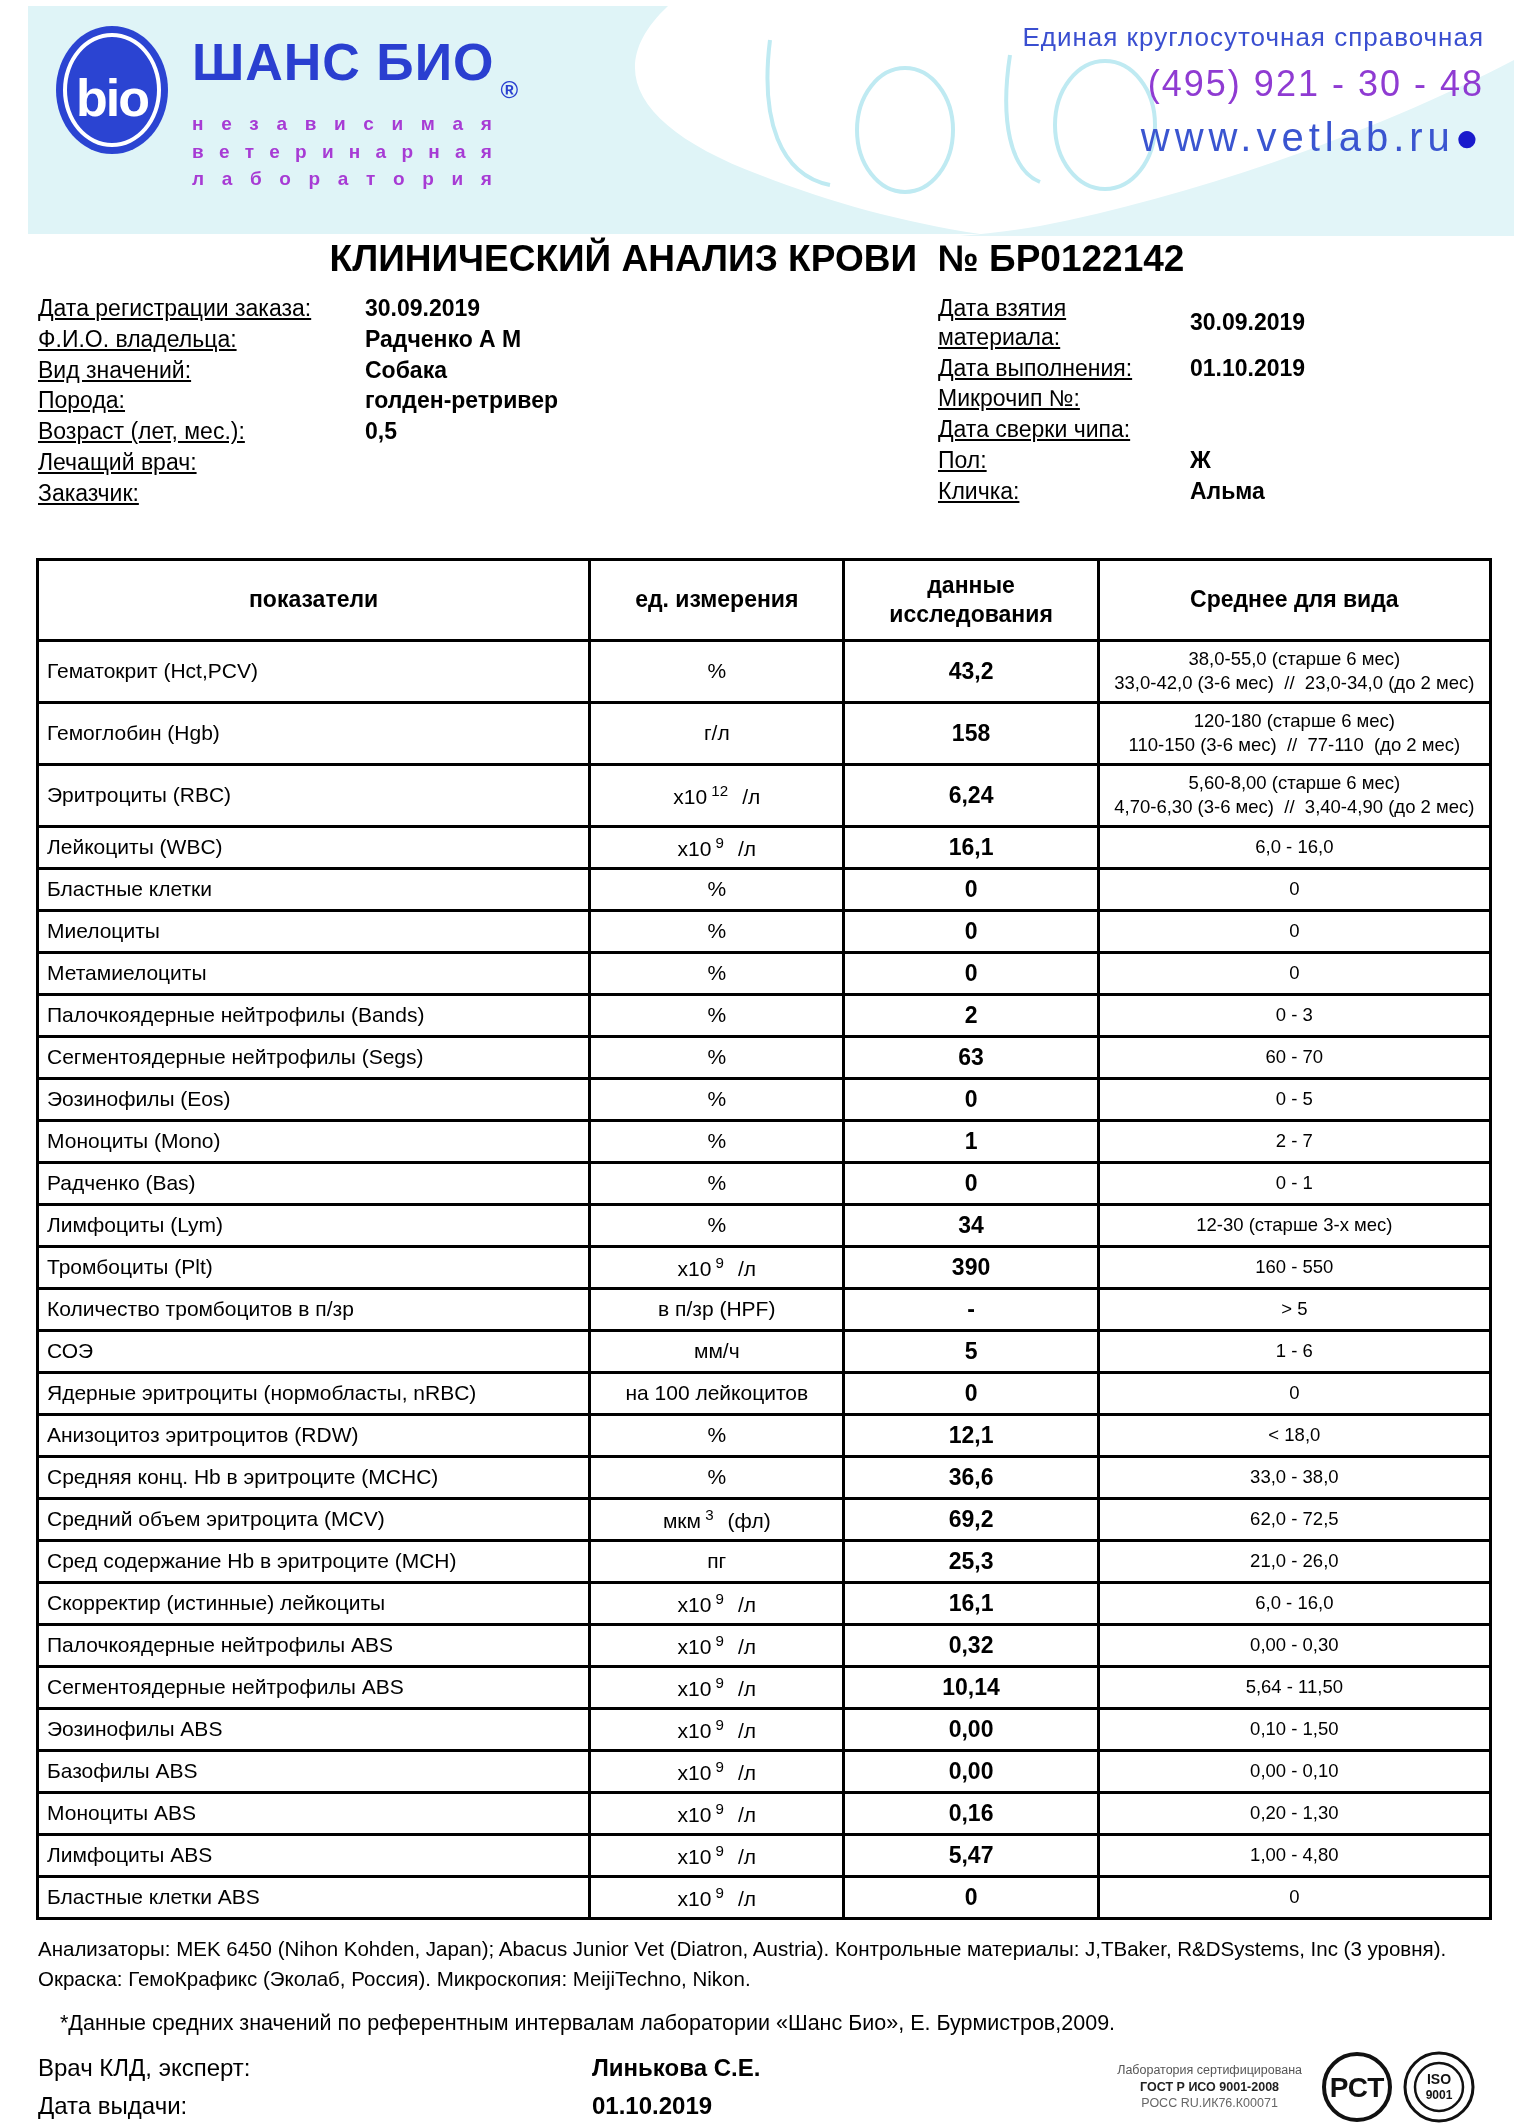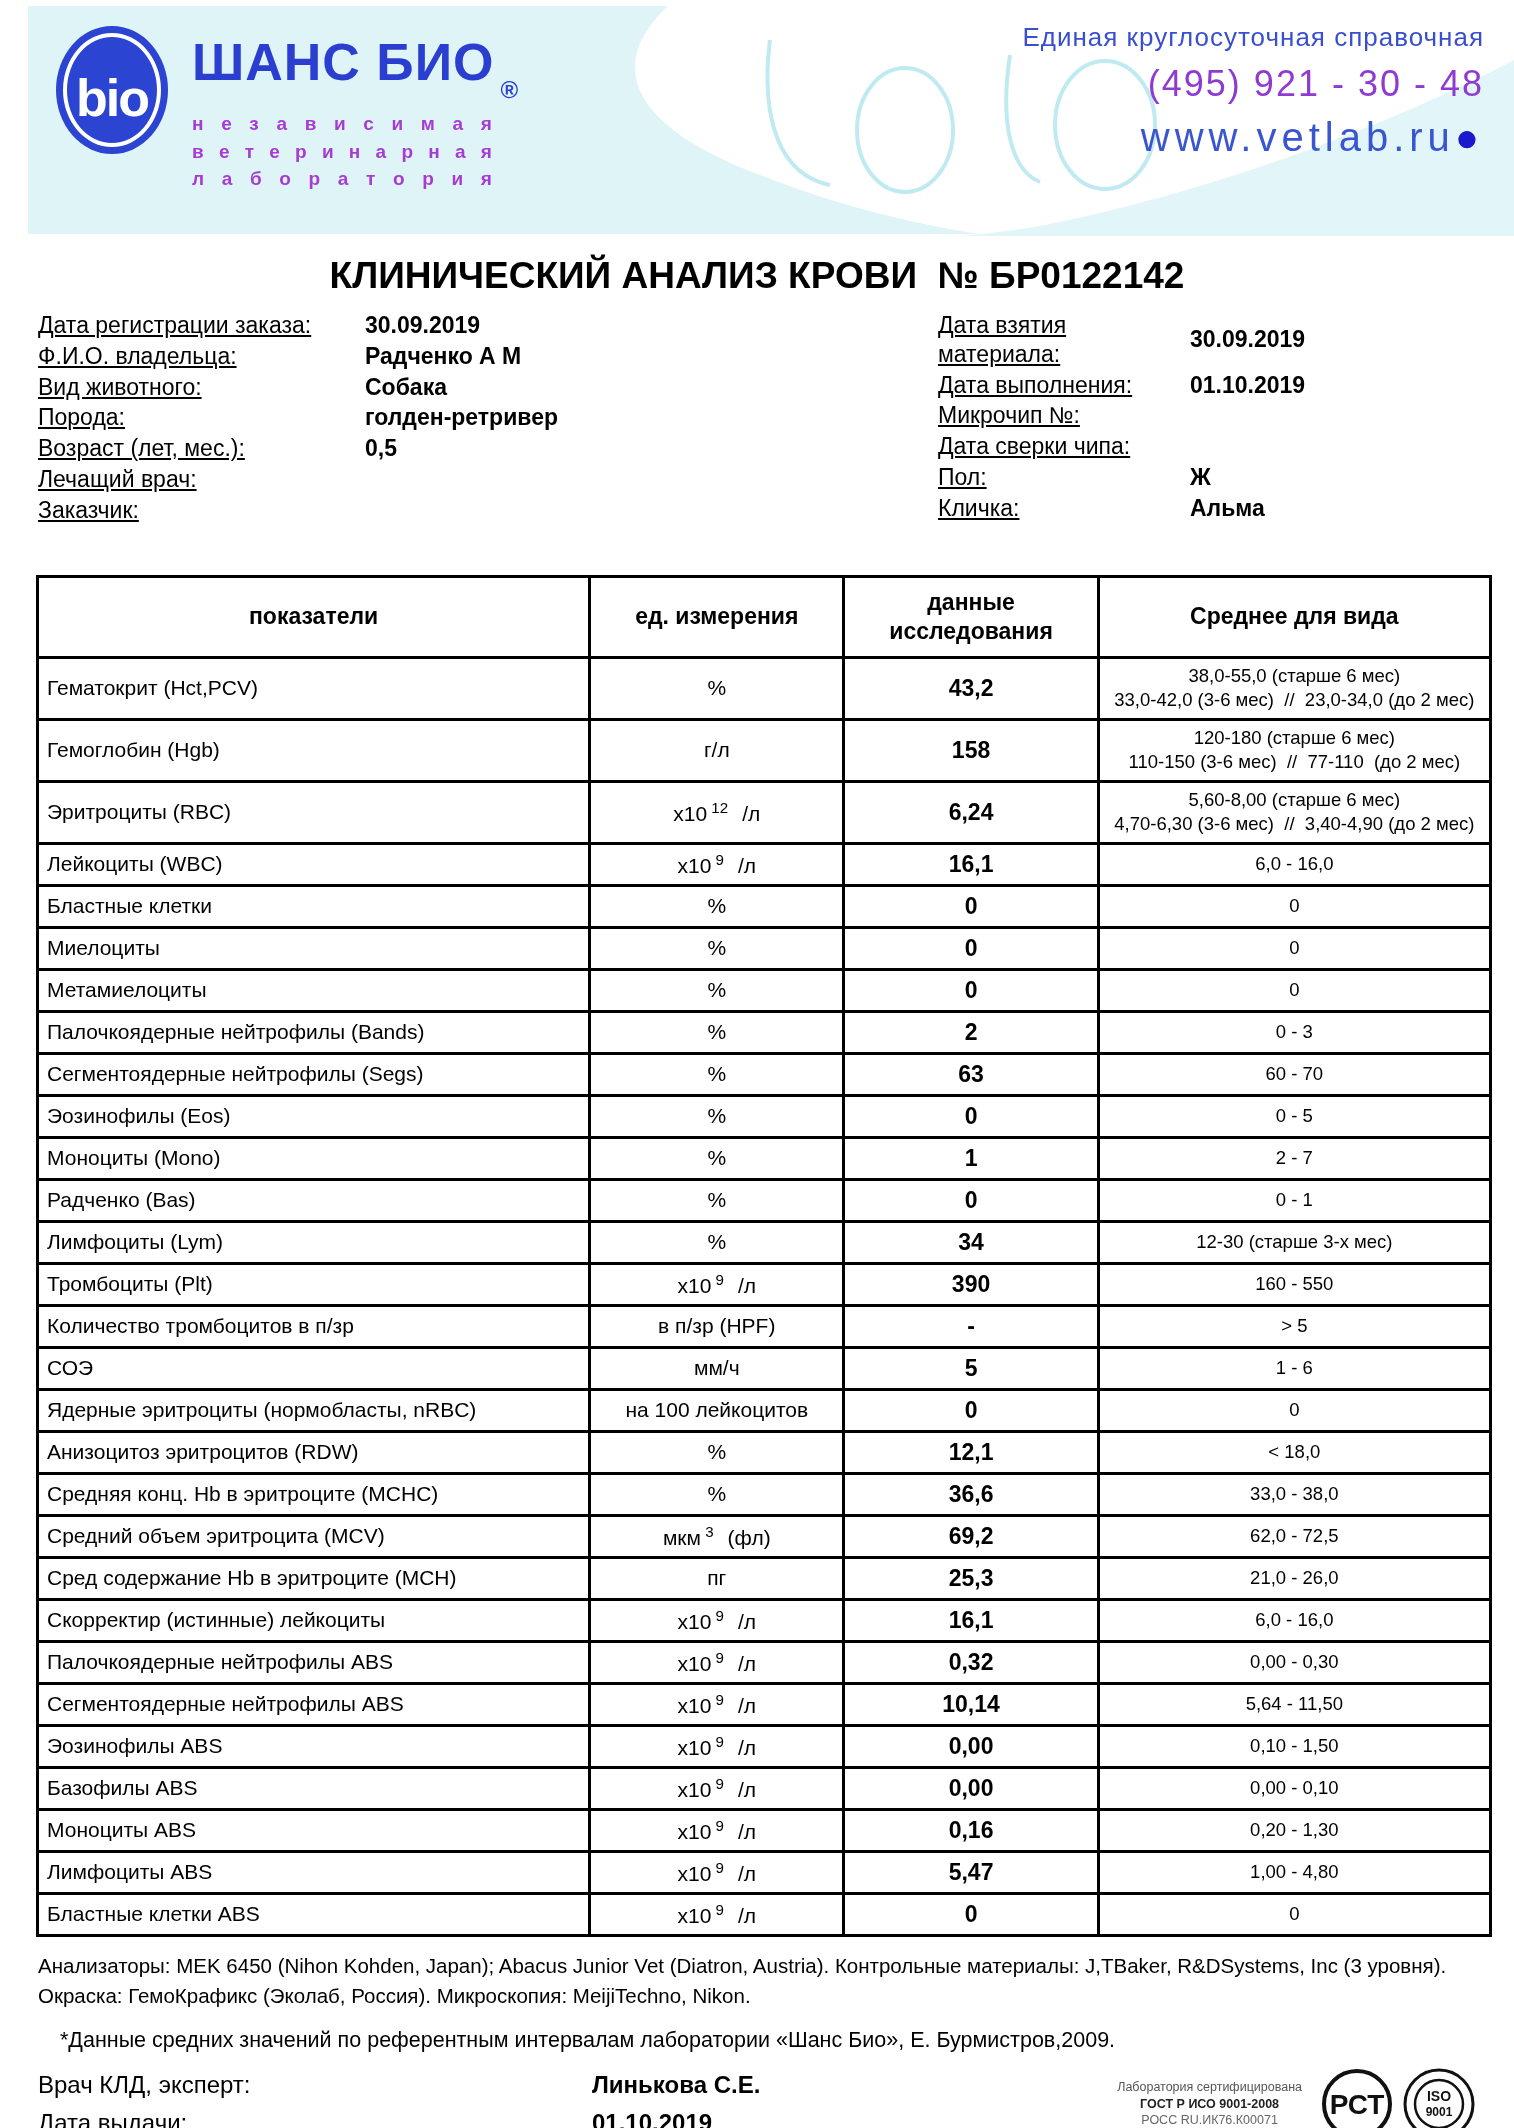--- a/index.html
+++ b/index.html
@@ -20,21 +20,21 @@
   .brand-reg { font-size:24px; vertical-align:-18px; font-weight:bold; color:#2a3fd0; margin-left:6px; }
   .brand-sub { color:#a73bd4; font-weight:bold; font-size:19px; line-height:1.45; margin-top:8px; }
   .brand-sub div { display:flex; justify-content:space-between; width:300px; }
   .contact-block { position:absolute; right:30px; top:22px; text-align:right; }
   .contact-line1 { color:#3a4fd0; font-size:26px; letter-spacing:1px; margin-bottom:10px; }
   .contact-phone { color:#8f3bd2; font-size:36px; letter-spacing:2px; margin-bottom:10px; }
   .contact-site { color:#3a55d0; font-size:40px; letter-spacing:5px; }
   .contact-site .dot { color:#1a1acc; }
 
   
-  .doc-title { text-align:center; font-weight:bold; font-size:37px; margin-top:17px; white-space:pre-wrap; }
+  .doc-title { text-align:center; font-weight:bold; font-size:37px; margin-top:0; white-space:pre-wrap; }
 
   
   .info { position:relative; margin:14px 38px 0 38px; height:258px; font-size:23px; }
   .info-col { position:absolute; top:0; }
   .info-col.left { left:0; width:700px; }
   .info-col.right { left:900px; width:576px; }
   .info-row { display:flex; margin-bottom:2px; }
   .info-row .lbl { flex:0 0 auto; line-height:1.25;text-decoration:underline; }
   .info-col.left .lbl { width:327px; }
   .info-col.right .lbl { width:252px; }
@@ -151,21 +151,21 @@
     <div class="info-col left" id="info-left">
         <div class="info-row">
           <span class="lbl">Дата регистрации заказа:</span>
           <span class="val">30.09.2019</span>
         </div>
         <div class="info-row">
           <span class="lbl">Ф.И.О. владельца:</span>
           <span class="val">Радченко А М</span>
         </div>
         <div class="info-row">
-          <span class="lbl">Вид животного:</span>
+          <span class="lbl">Вид значений:</span>
           <span class="val">Собака</span>
         </div>
         <div class="info-row">
           <span class="lbl">Порода:</span>
           <span class="val">голден-ретривер</span>
         </div>
         <div class="info-row">
           <span class="lbl">Возраст (лет, мес.):</span>
           <span class="val">0,5</span>
         </div>

